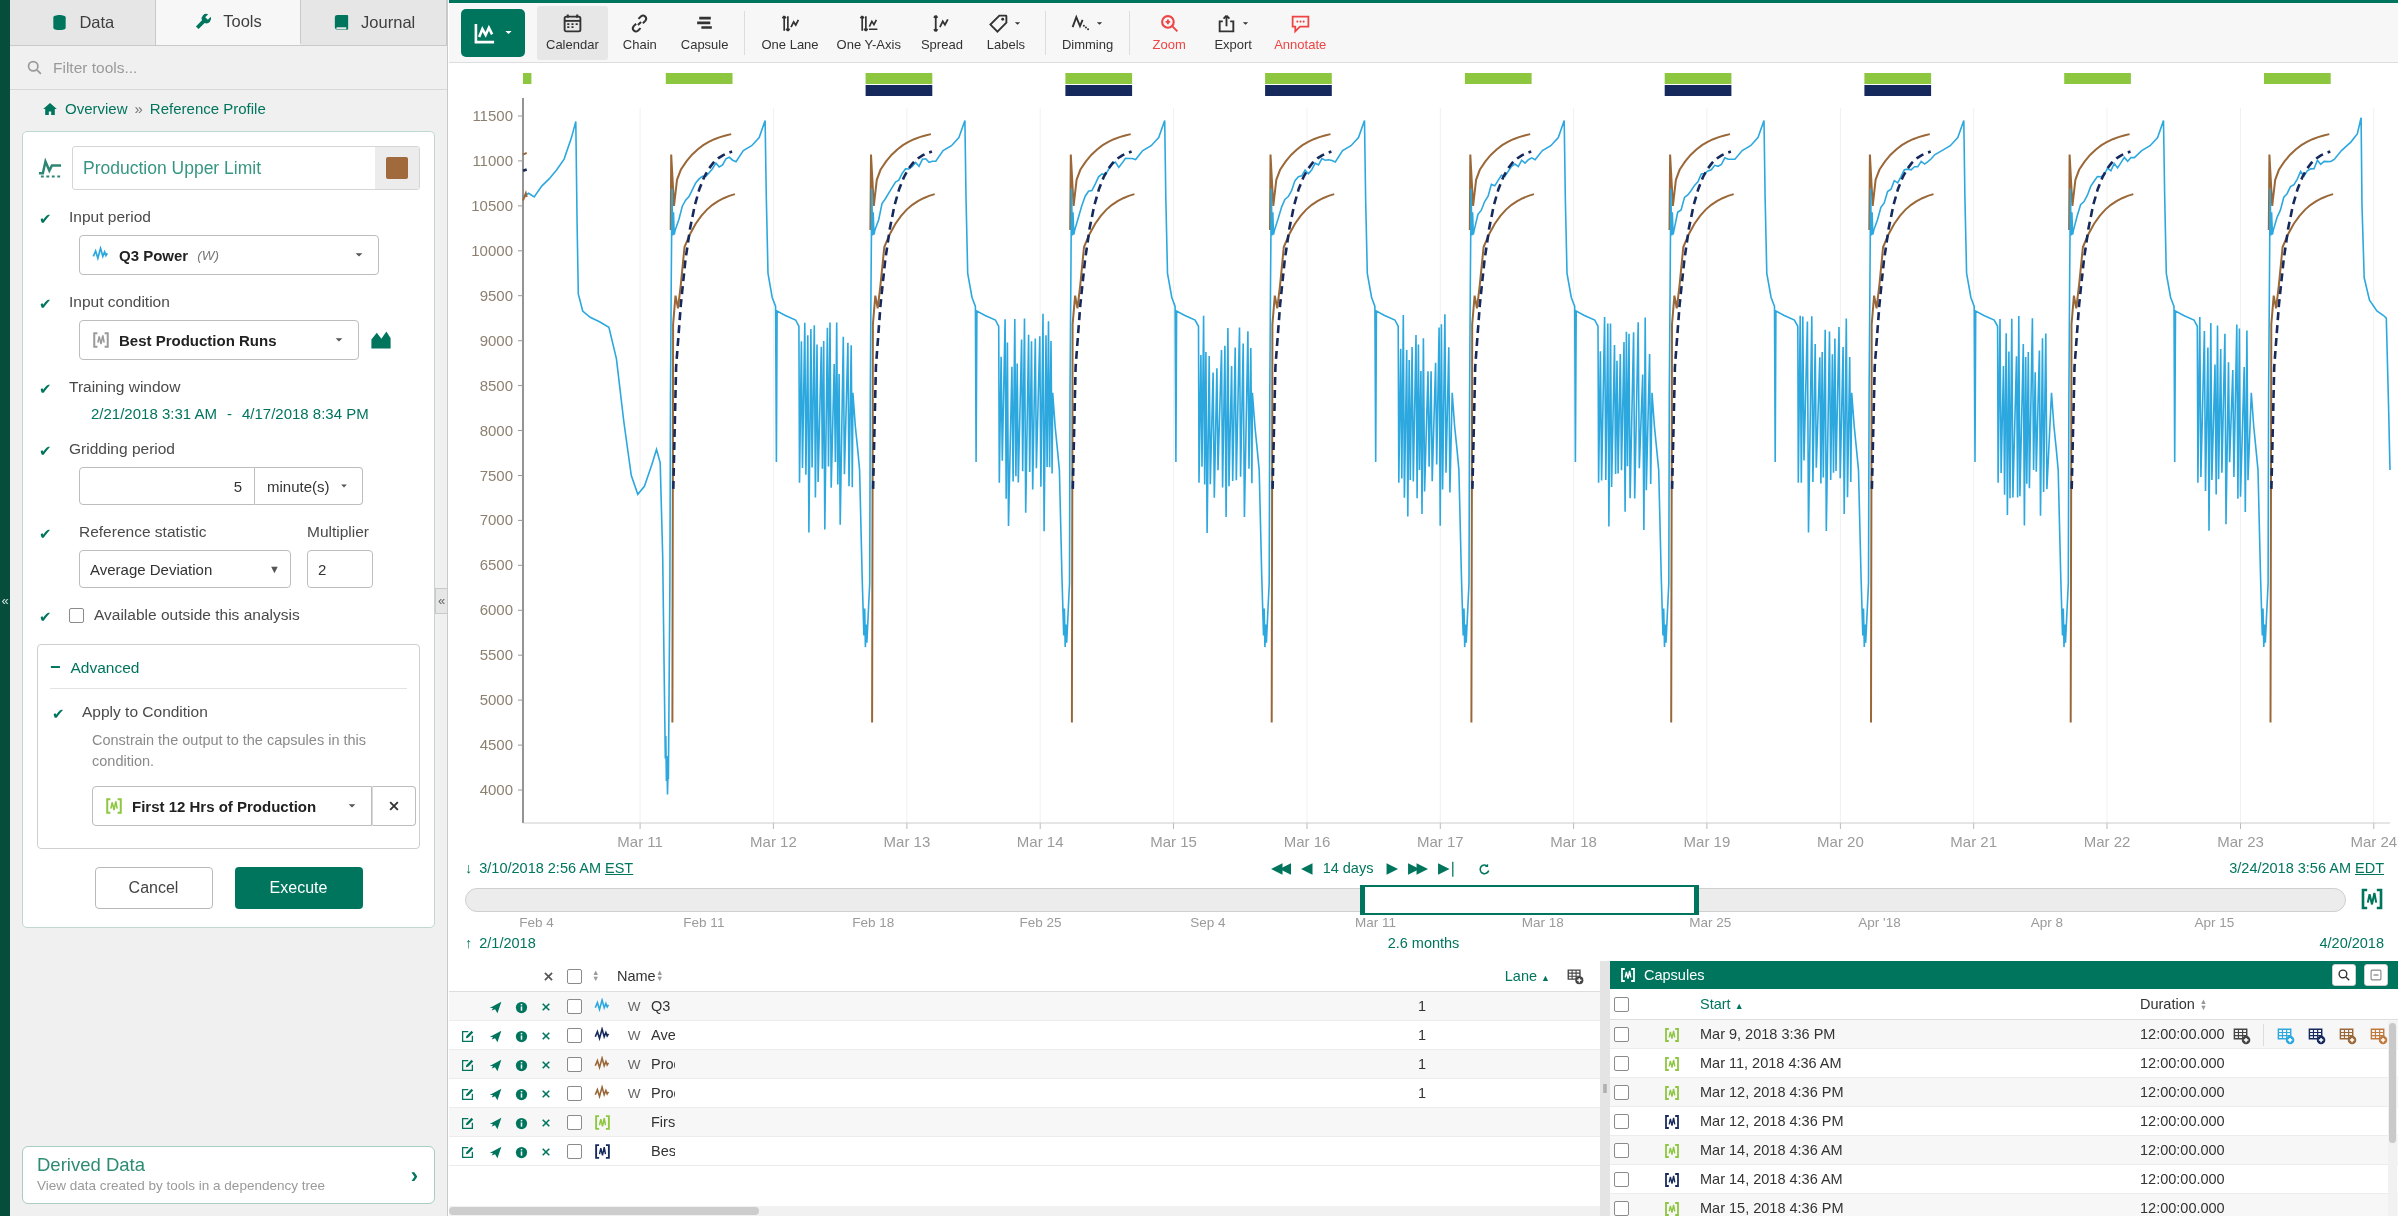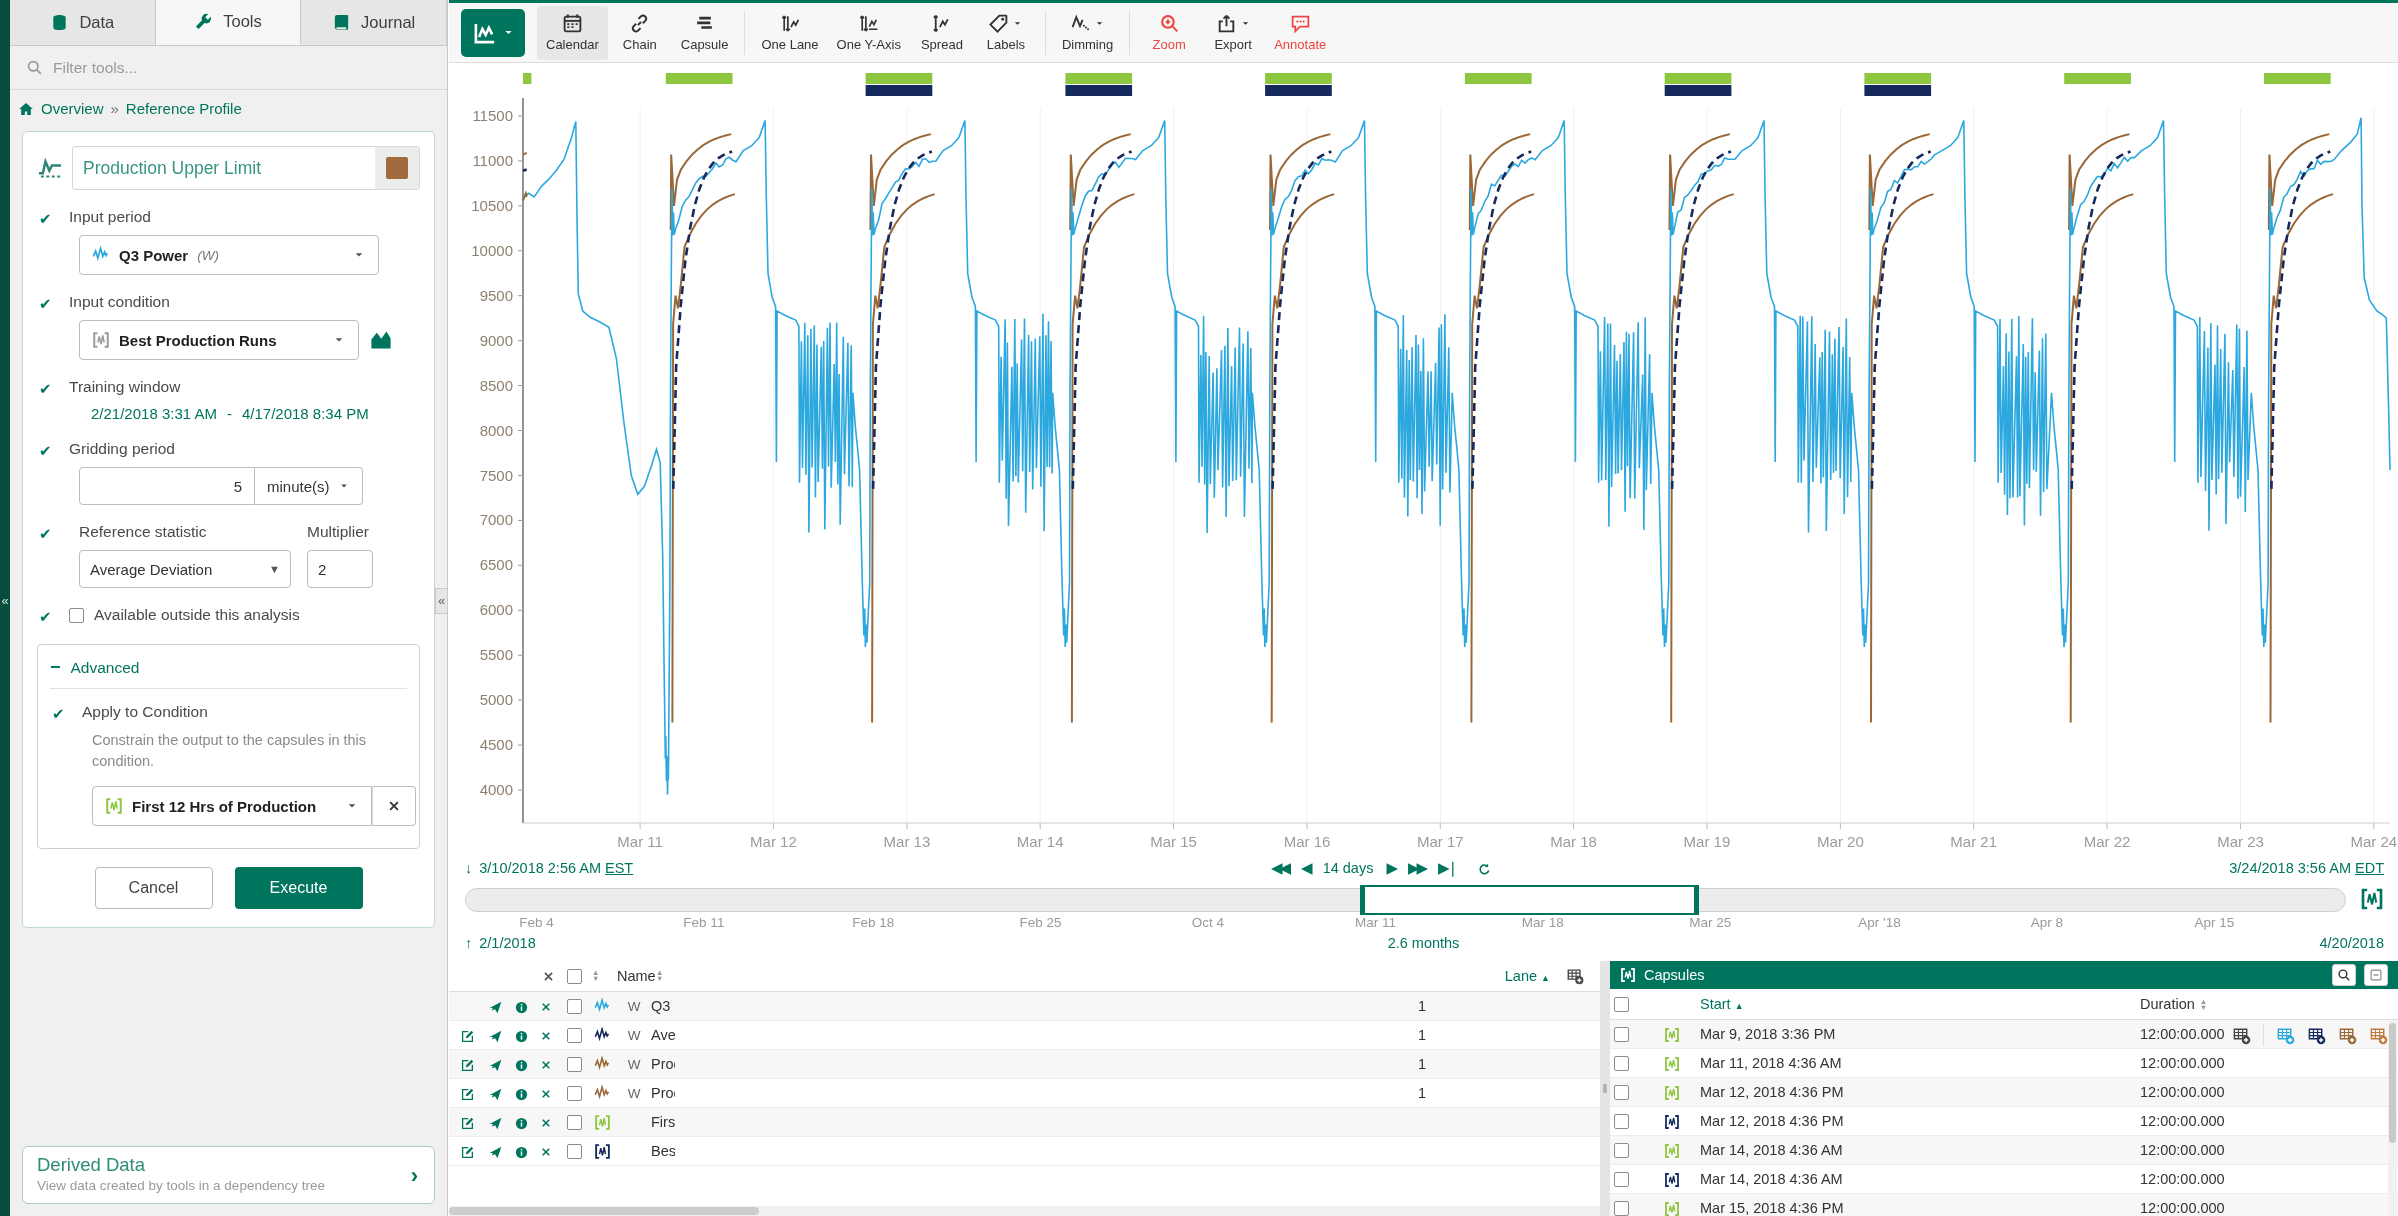--- a/index.html
+++ b/index.html
@@ -10,21 +10,21 @@
   #left-rail .collapse{position:absolute;top:588px;left:0;width:10px;height:26px;color:#cfe3dd;font-size:13px;text-align:center;line-height:26px;cursor:pointer}
   
   #sidebar{position:absolute;left:10px;top:0;width:438px;height:1216px;background:#f0f0f0;border-right:1px solid #c9c9c9}
   .tabs{display:flex;height:46px;border-bottom:1px solid #c9c9c9}
   .tab{flex:1;display:flex;align-items:center;justify-content:center;gap:10px;background:#e6e6e6;border-right:1px solid #c9c9c9;color:#3f3f3f;font-size:16.5px;cursor:pointer}
   .tab .ic{color:#00755e;width:19px;height:19px}
   .tab.active{background:#f7f7f7;border-bottom:2px solid #f7f7f7}
   .searchrow{display:flex;align-items:center;gap:10px;height:44px;padding:0 16px;border-bottom:1px solid #d8d8d8;color:#9a9a9a}
   .searchrow input{border:none;background:transparent;outline:none;font-size:15.5px;color:#555;width:300px;font-family:inherit}
   .searchrow input::placeholder{color:#9a9a9a}
-  .crumbs{display:flex;align-items:center;gap:7px;padding:10px 8px;font-size:15px;color:#00755e}
+  .crumbs{display:flex;align-items:center;gap:7px;padding:10px 32px;font-size:15px;color:#00755e}
   .crumbs .ic{color:#00755e;width:16px;height:16px}
   .crumbs a{color:#00755e;text-decoration:none;cursor:pointer}
   .crumbs .sep{color:#777}
   .toolcard{margin:4px 12px;background:#fff;border:1px solid #bfd9d2;border-radius:5px;padding:14px 14px 18px 14px;position:relative}
   .titlerow{display:flex;align-items:center;gap:9px;margin-bottom:18px}
   .titlerow .ic{color:#2f8573;width:26px;height:26px}
   .titlebox{flex:1;display:flex;align-items:stretch;border:1px solid #d5d5d5;border-radius:3px;overflow:hidden;height:44px}
   .titlebox .t{flex:1;display:flex;align-items:center;padding:0 10px;color:#379683;font-size:17.5px}
   .swatchcell{width:44px;background:#ececec;display:flex;align-items:center;justify-content:center;cursor:pointer}
   .swatch{width:22px;height:22px;border-radius:2px}
@@ -730,21 +730,21 @@
       <div id="tl-sel" style="left: 47.6%; width: 18%;">
         <div class="h l"></div>
         <div class="h r"></div>
       </div>
     </div>
     <div id="tl-ticks">
         <span class="tltick" style="left: 3.8%;">Feb 4</span>
         <span class="tltick" style="left: 12.7%;">Feb 11</span>
         <span class="tltick" style="left: 21.7%;">Feb 18</span>
         <span class="tltick" style="left: 30.6%;">Feb 25</span>
-        <span class="tltick" style="left: 39.5%;">Oct 4</span>
+        <span class="tltick" style="left: 39.5%;">Sep 4</span>
         <span class="tltick" style="left: 48.4%;">Mar 11</span>
         <span class="tltick" style="left: 57.3%;">Mar 18</span>
         <span class="tltick" style="left: 66.2%;">Mar 25</span>
         <span class="tltick" style="left: 75.2%;">Apr '18</span>
         <span class="tltick" style="left: 84.1%;">Apr 8</span>
         <span class="tltick" style="left: 93%;">Apr 15</span>
       </div>
     <div id="tl-capbtn">
       <svg class="ic">
           <use href="#i-capsule"></use>

